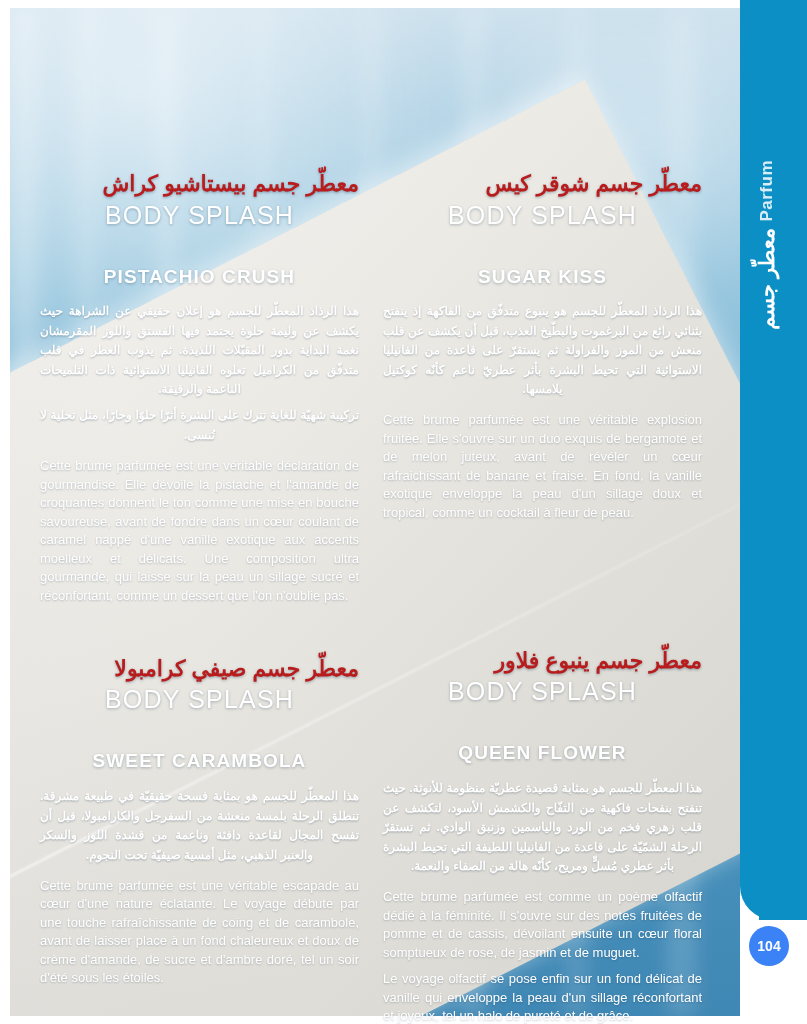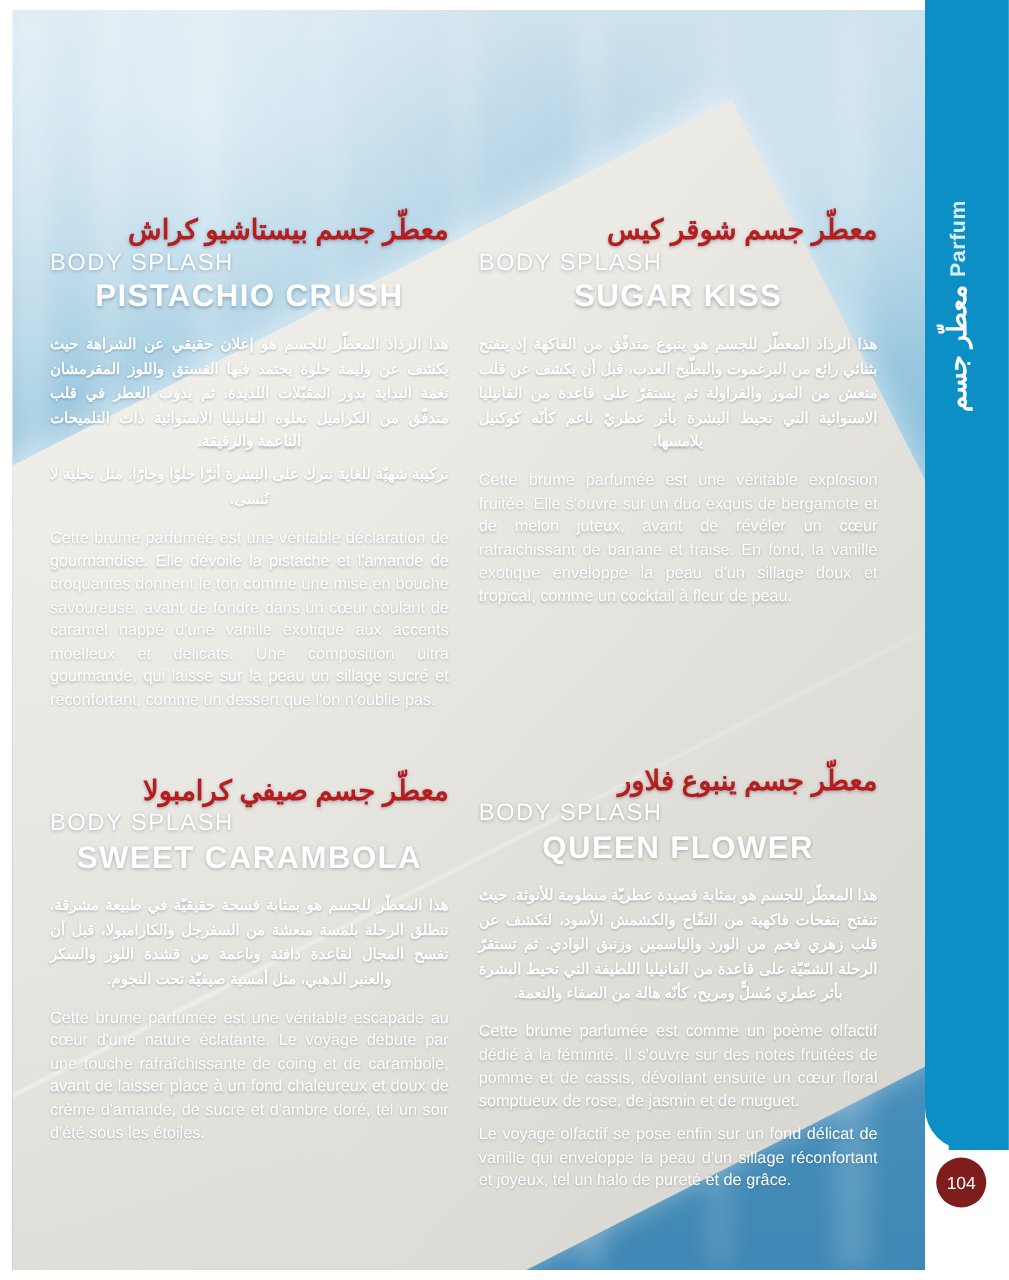--- a/index.html
+++ b/index.html
@@ -113,24 +113,24 @@
     text-align: left;
     white-space: nowrap;
   }
   .side-tab-label .lt { color: #d8edf7; font-size: 17px; }
 
   .page-number {
     position: absolute;
     right: 18px; bottom: 58px;
     width: 40px; height: 40px;
     border-radius: 50%;
-    background: #7f1d1d;
+    background: #3b82f6;
     color: #fff;
     font-size: 14px;
-    font-weight: normal;
+    font-weight: bold;
     display: flex; align-items: center; justify-content: center;
   }
 
   
   .content {
     position: absolute;
     left: 28px; top: 170px;
     width: 686px;
   }
   .row { display: flex; }
@@ -139,36 +139,37 @@
   .prod { }
   .prod .ar-title {
     direction: rtl;
     color: #b91c1c;
     font-size: 22px;
     font-weight: bold;
     line-height: 1.25;
     text-shadow: 0 1px 3px rgba(0,40,70,.35);
   }
   .prod .en-line1 {
-    text-align: left;
-    color: #ffffff;
-    font-size: 19px;
+    text-align: center;
+    color: #ffffff;
+    font-size: 25px;
     letter-spacing: 1.2px;
     line-height: 1.2;
     margin-top: 2px;
     text-shadow: 0 1px 3px rgba(0,40,70,.3);
   }
   .prod .en-line2 {
     text-align: center;
     color: #ffffff;
-    font-size: 25px;
+    font-size: 19px;
     font-weight: bold;
     letter-spacing: 1.1px;
     line-height: 1.2;
     text-shadow: 0 1px 3px rgba(0,40,70,.3);
+    margin-top: 36px;
   }
 
   .prod .ar-body {
     direction: rtl;
     text-align: justify;
     text-align-last: center;
     color: #ffffff;
     font-size: 12px;
     line-height: 1.62;
     margin-top: 14px;

